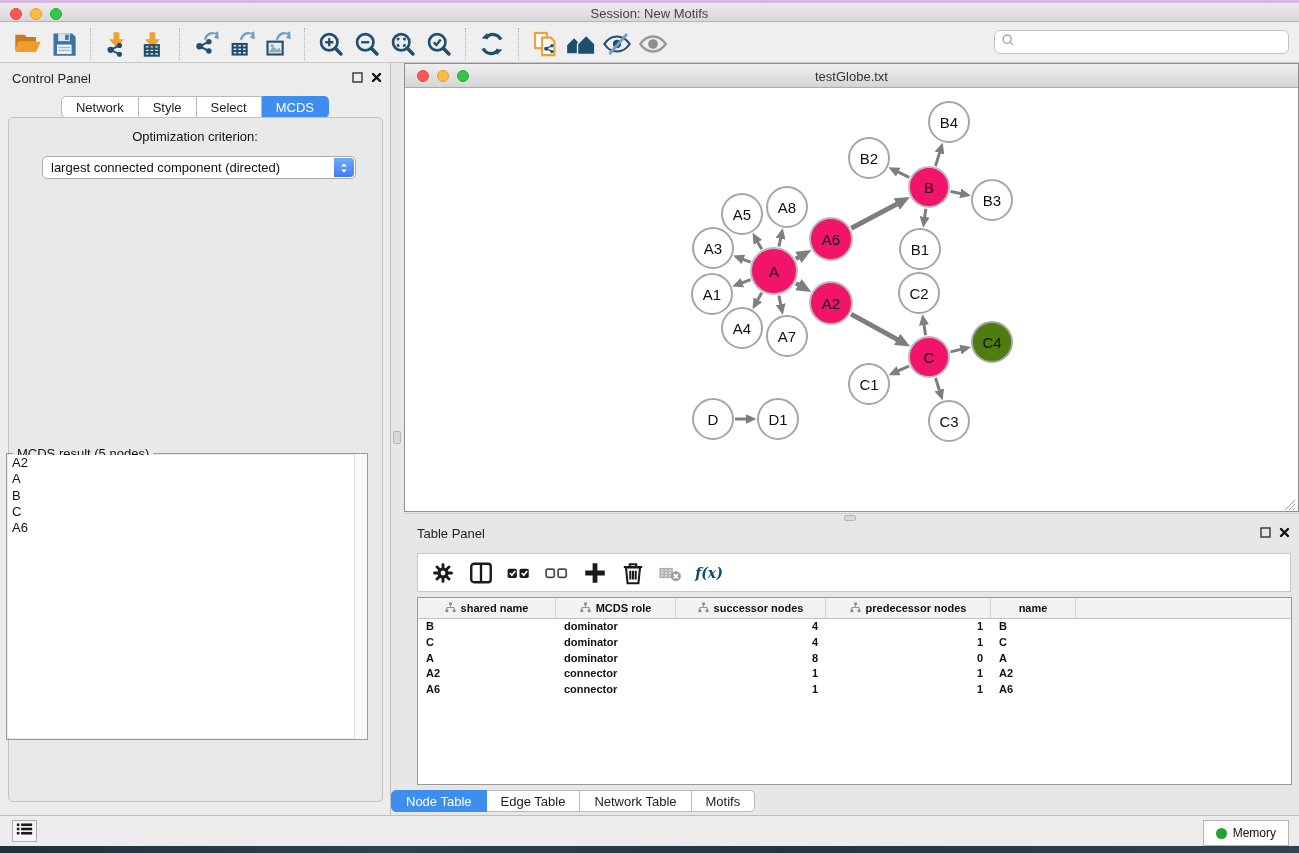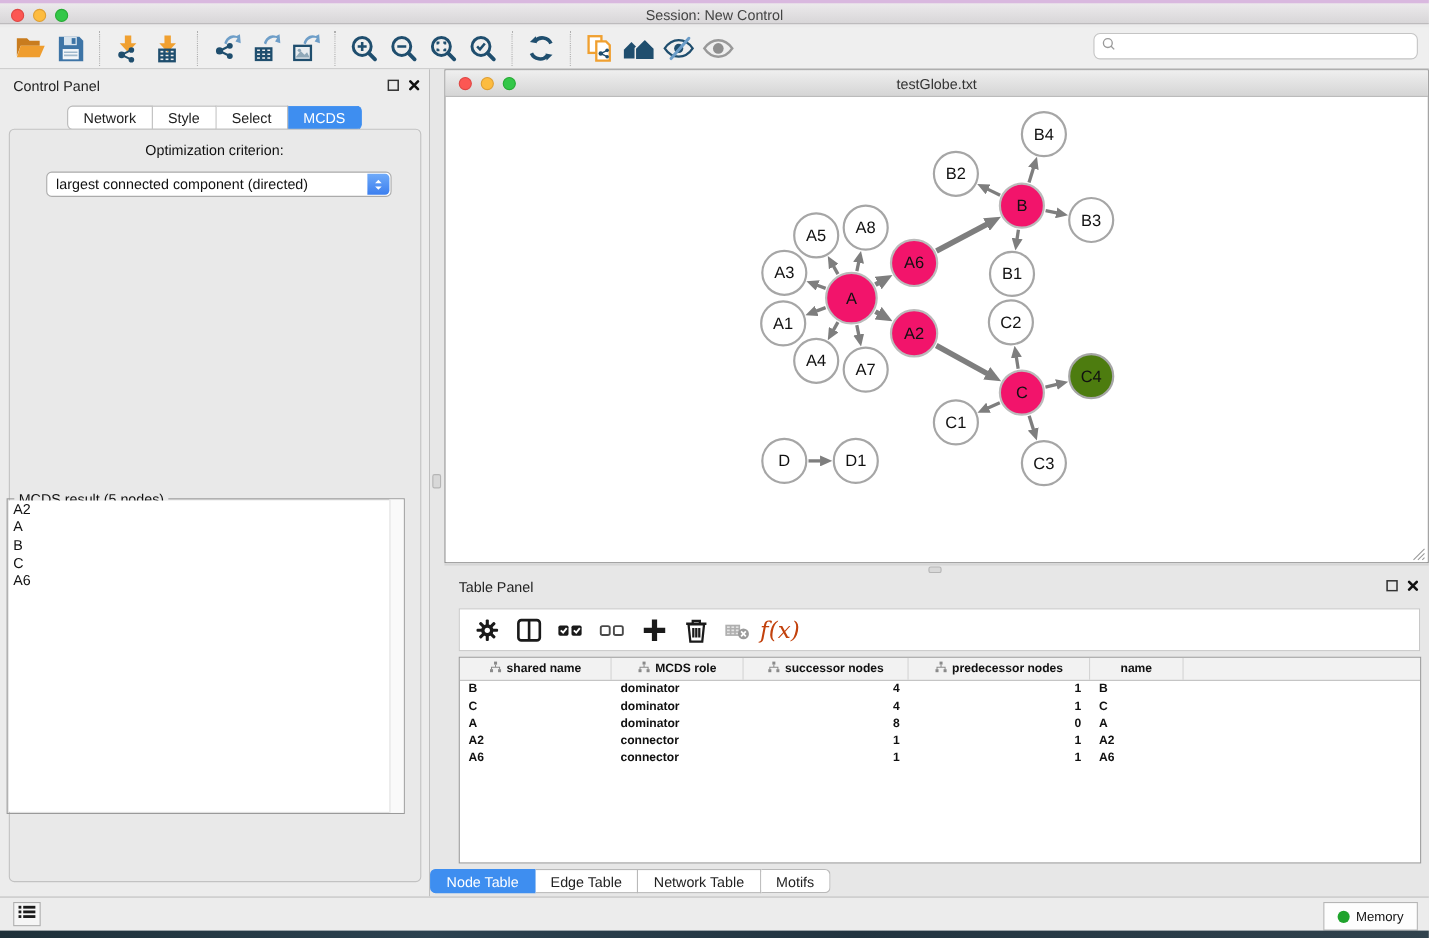--- a/index.html
+++ b/index.html
@@ -78,21 +78,21 @@
   .h-scroll { position:absolute; left:13px; top:450px; width:895px; height:8px; border-top:1px solid #CFCFCF; }
   .h-scroll .thumb { position:absolute; left:440px; top:1px; width:12px; height:6px; background:#D8D8D8; border:1px solid #B5B5B5; border-radius:2px; }
 
   
   .table-panel-title { position:absolute; left:26px; top:463px; font-size:13px; color:#222; }
   .tp-btns { position:absolute; right:9px; top:464px; display:flex; gap:8px; }
   .tp-btns span { cursor:pointer; display:inline-flex; }
   .table-toolbar { position:absolute; left:26px; top:490px; width:874px; height:39px; background:#fff;
     border:1px solid #C8C8C8; display:flex; align-items:center; padding-left:6px; }
   .table-toolbar .tb-btn { width:38px; }
-  .fx { font-family:"DejaVu Serif", serif; font-style:italic; font-size:21px; color:#c2410c; cursor:default; }
+  .fx { font-family:"DejaVu Serif", serif; font-style:italic; font-size:14px; color:#0c4a6e; cursor:default;font-weight:bold; }
 
   .data-table { position:absolute; left:26px; top:534px; width:875px; height:188px; background:#fff; border:1px solid #999; overflow:hidden;font-weight:bold; }
   .dt-header { display:flex; height:21px; background:#F2F2F2; border-bottom:1px solid #C0C0C0; }
   .dt-hcell { display:flex; align-items:center; justify-content:center; gap:5px; font-size:11px; color:#111;
     border-right:1px solid #D4D4D4; height:100%; cursor:pointer; }
   .dt-row { display:flex; height:15.8px; cursor:pointer; }
   .dt-cell { font-size:11px; color:#111; padding:1px 8px 0 8px; white-space:nowrap; overflow:hidden; }
   .dt-cell.r { text-align:right; }
 
   .table-tabs { position:absolute; left:0; right:0; top:727px; display:flex; justify-content:flex-start; }
@@ -111,21 +111,21 @@
 <body>
 
 <div class="app">
 
   <div class="titlebar">
     <div class="traffic">
       <span class="tl red"></span>
       <span class="tl yellow"></span>
       <span class="tl green"></span>
     </div>
-    <div class="title">Session: New Control</div>
+    <div class="title">Session: New Motifs</div>
   </div>
 
   <div class="toolbar">
     <div class="tb-icons">
         <span class="tb-btn">
           <svg width="30" height="28" viewBox="0 0 26 24">
             <path d="M2 4h8l2 2h8v4H5L2 18z" fill="#C97C1E"></path>
             <path d="M5 10h19l-4 9H2z" fill="#EF9D2E"></path>
           </svg>
         </span>

